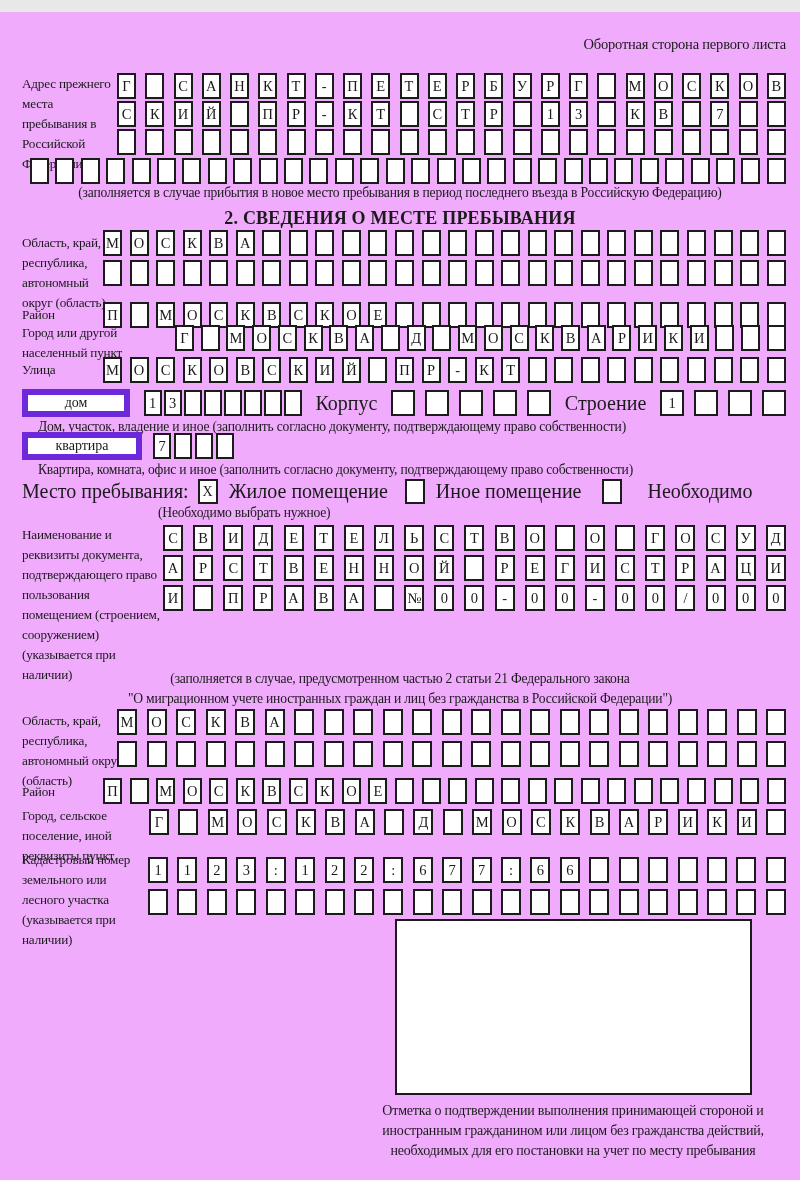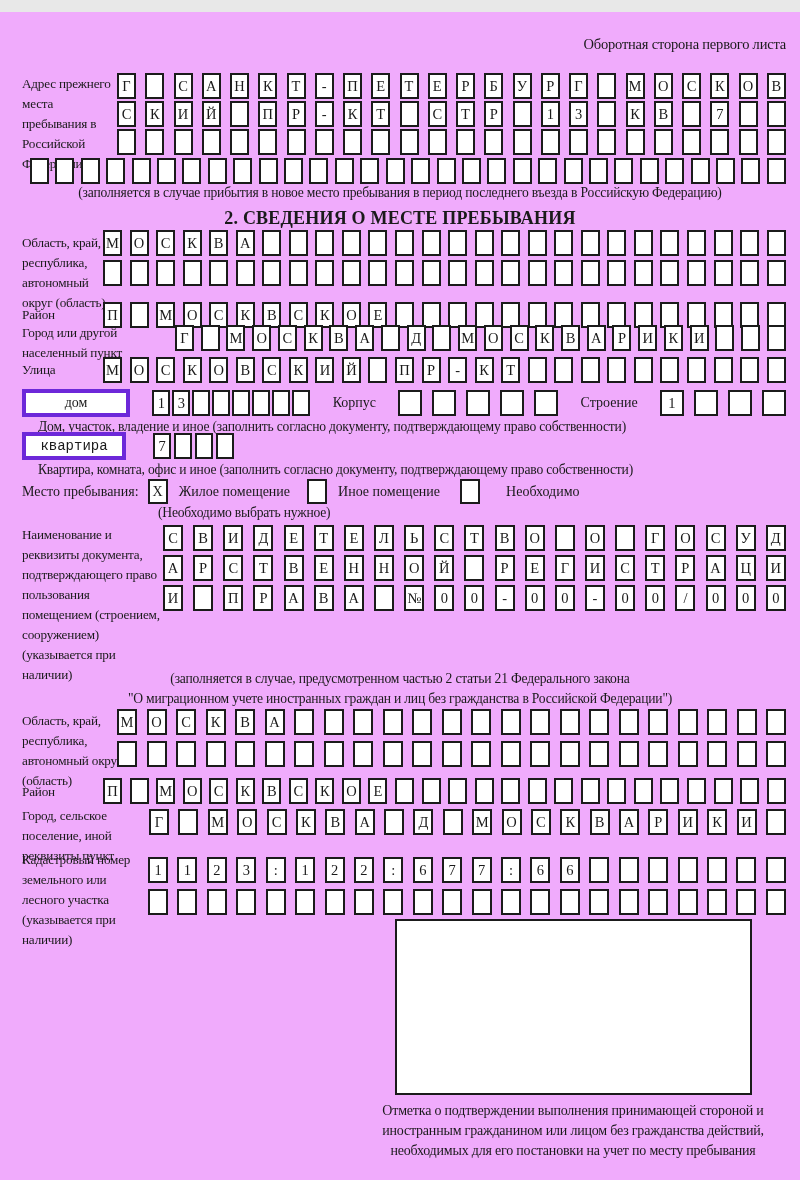--- a/index.html
+++ b/index.html
@@ -15,28 +15,28 @@
   .title{font-size:18px;font-weight:bold;letter-spacing:0.2px;}
   .cellrow{position:absolute;display:flex;justify-content:space-between;}
   .cell{
     width:19px;height:26px;border:2px solid #1b1b1b;box-sizing:border-box;
     display:flex;align-items:center;justify-content:center;
     font-size:14.5px;flex:0 0 auto;background:#fff;
   }
   .w20 .cell{width:20px;}
   .hrow{position:absolute;display:flex;align-items:center;justify-content:space-between;}
   .widebox{
-    height:28px;border:4px solid #6d28d9;box-sizing:border-box;
+    height:28px;border:6px solid #6d28d9;box-sizing:border-box;
     display:flex;align-items:center;justify-content:center;font-size:14px;flex:0 0 auto;background:#fff;
   }
   .cells-inline{display:flex;gap:2px;}
   .cells-inline .cell{width:18px;}
   .cells-wide{display:flex;gap:10px;}
   .cells-wide .cell{width:24px;}
-  .inline-label{font-size:14px;white-space:nowrap;flex:0 0 auto;}
+  .inline-label{font-size:20px;white-space:nowrap;flex:0 0 auto;}
   .cbox{
     width:20px;height:25px;border:2px solid #1b1b1b;box-sizing:border-box;
     display:flex;align-items:center;justify-content:center;font-size:14px;flex:0 0 auto;background:#fff;
   }
   .cbrow{position:absolute;display:flex;align-items:center;}
   .bigbox{position:absolute;border:2px solid #1b1b1b;box-sizing:border-box;background:#fff;}
   .marknote{font-size:14px;line-height:20px;text-align:center;letter-spacing:-0.2px;}
 </style>
 </head>
 <body>
@@ -330,21 +330,21 @@
     <div class="cells-wide">
         <div class="cell">1</div>
         <div class="cell"></div>
         <div class="cell"></div>
         <div class="cell"></div>
       </div>
   </div>
   <div class="abs note" style="left:38px;top:407px;">Дом, участок, владение и иное (заполнить согласно документу, подтверждающему право собственности)</div>
 
   <div class="hrow" style="left:22px;top:420px;width:212px;">
-    <div class="widebox" style="width:104px;font-family:Liberation Mono, monospace;">квартира</div>
+    <div class="widebox" style="width:120px;">квартира</div>
     <div class="cells-inline" style="gap:3px;">
         <div class="cell">7</div>
         <div class="cell"></div>
         <div class="cell"></div>
         <div class="cell"></div>
       </div>
   </div>
   <div class="abs note" style="left:38px;top:450px;">Квартира, комната, офис и иное (заполнить согласно документу, подтверждающему право собственности)</div>
 
   <div class="cbrow" style="left:22px;top:467px;">

